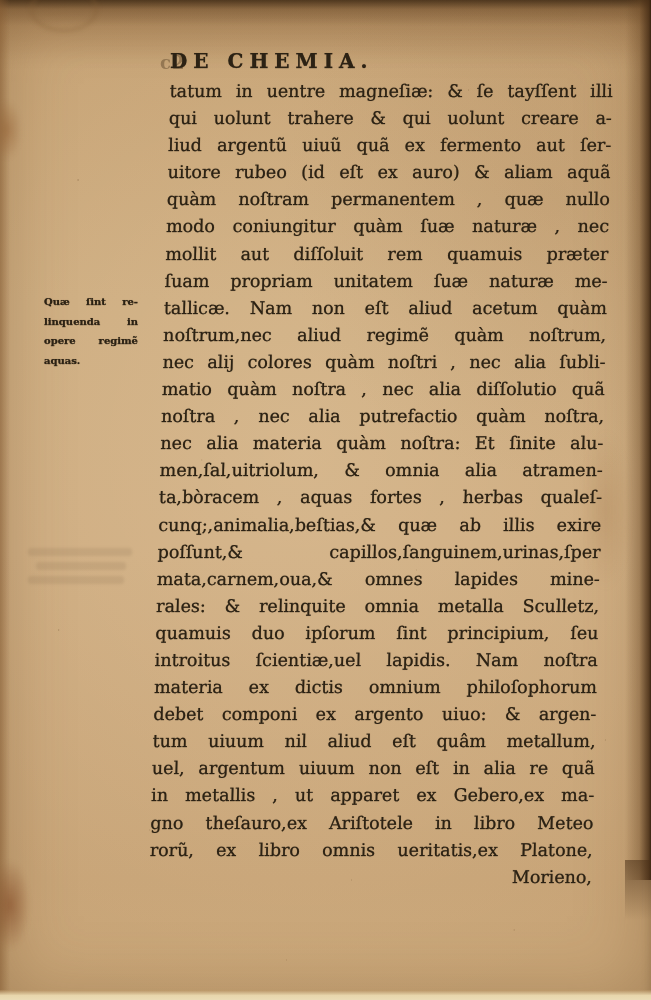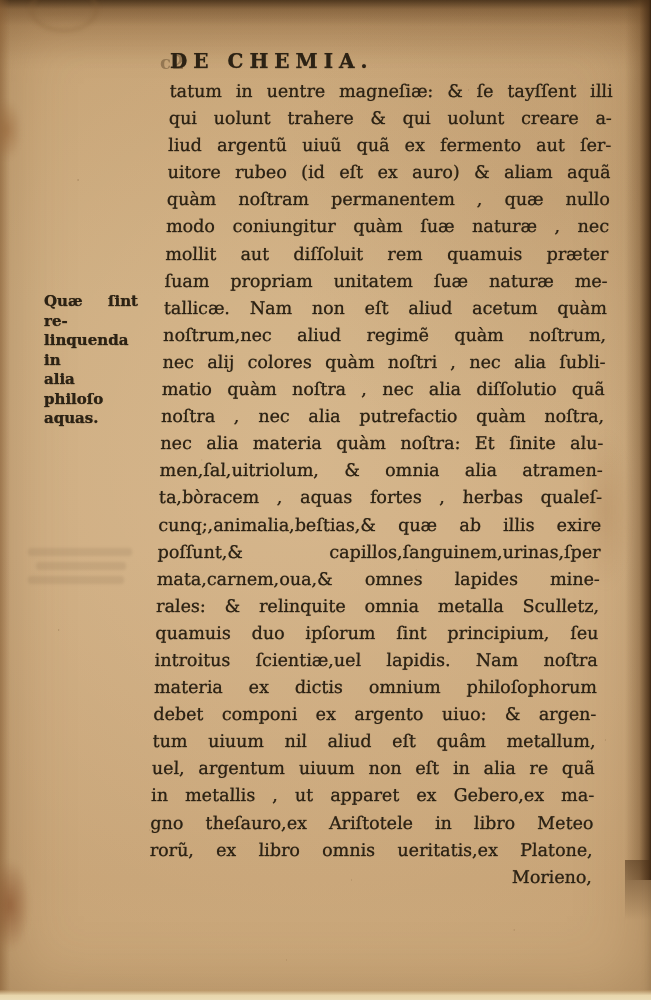--- a/index.html
+++ b/index.html
@@ -65,21 +65,21 @@
   }
   .body-block {
     position:absolute; left:170px; top:78px; width:443px;
     transform: skewX(-1.5deg); transform-origin: 0 0;
     font-size:17.5px; line-height:27.1px;
   }
   .line { text-align: justify; text-align-last: justify; height:27.1px; overflow:visible; word-spacing:1px; }
   .line-last { text-align: right; height:27.1px; }
   .margin-note {
     position:absolute; left:44px; top:292px; width:94px;
-    font-size:15px; font-weight:bold; line-height:19.5px;
+    font-size:10px; font-weight:bold; line-height:19.5px;
   }
   .margin-note .nline { text-align: justify; text-align-last: justify; }
   .margin-note .nline:last-child { text-align-last: left; }
 </style>
 </head>
 <body>
 
 <div class="page">
 
   <div class="top-shade"></div>
@@ -98,21 +98,21 @@
       <div></div>
       <div></div>
   </div>
 
   <div class="signature">c2</div>
   <div class="header ink">DE CHEMIA.</div>
 
   <div class="margin-note ink">
     <div class="nline">Quæ ſint re-</div>
     <div class="nline">linquenda in</div>
-    <div class="nline">alia philoſo</div>
+    <div class="nline">opere regimẽ</div>
     <div class="nline">aquas.</div>
   </div>
 
   <div class="body-block ink">
     <div class="line">tatum in uentre magneſiæ: &amp; ſe tayſſent illi</div>
     <div class="line">qui uolunt trahere &amp; qui uolunt creare a-</div>
     <div class="line">liud argentũ uiuũ quã ex fermento aut ſer-</div>
     <div class="line">uitore rubeo (id eſt ex auro) &amp; aliam aquã</div>
     <div class="line">quàm noſtram permanentem , quæ nullo</div>
     <div class="line">modo coniungitur quàm ſuæ naturæ , nec</div>

